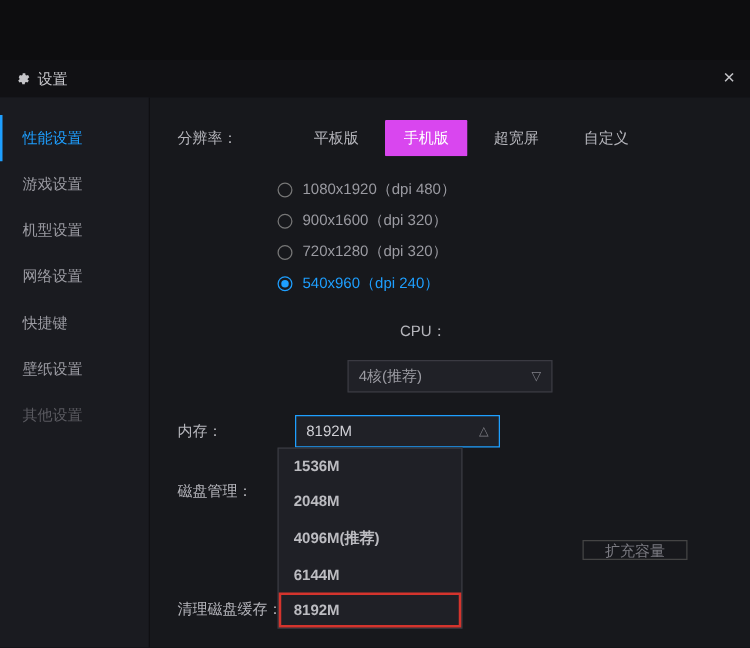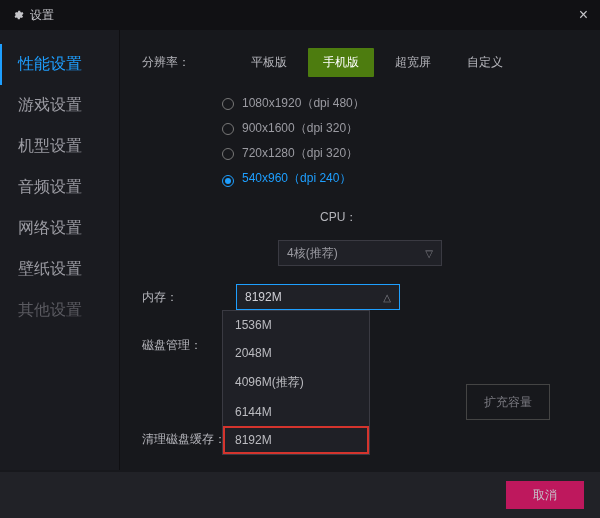--- a/index.html
+++ b/index.html
@@ -1,46 +1,46 @@
 <!DOCTYPE html>
 <html><head>
 <meta charset="utf-8">
 <style>
   * { margin: 0; padding: 0; box-sizing: border-box; font-family: "Microsoft YaHei", sans-serif; }
   body { background: #0d0d0f; width: 600px; height: 518px; overflow: hidden; }
   .window { width: 600px; height: 518px; background: #17181c; position: relative; }
-  .titlebar { height: 30px; background: #111114; display: flex; align-items: center; padding: 0 12px; color: #c5c5c9; font-size: 12px; justify-content: space-between; }
+  .titlebar { height: 30px; background: #111114; display: flex; align-items: center; padding: 0 12px; color: #c5c5c9; font-size: 12px; justify-content: space-between; margin-top: 48px; }
   .titlebar-left { display: flex; align-items: center; gap: 6px; }
   .gear-svg { width: 12px; height: 12px; fill: #c5c5c9; }
   .close-x { font-size: 16px; color: #c5c5c9; cursor: pointer; font-weight: 300; }
   .body { display: flex; height: 440px; }
   .sidebar { width: 120px; background: #1a1b20; padding-top: 14px; border-right: 1px solid #0f0f12; }
-  .sidebar-item { padding: 10px 18px; color: #9b9ba2; font-size: 16px; cursor: pointer; }
+  .sidebar-item { padding: 10px 18px; color: #9b9ba2; font-size: 12px; cursor: pointer; }
   .sidebar-item.active { color: #1e9fff; border-left: 2px solid #1e9fff; padding-left: 16px; }
   .sidebar-item.muted { color: #5a5a60; }
   .content { flex: 1; padding: 18px 22px; position: relative; color: #b5b5bb; font-size: 12px; }
   .row { display: flex; align-items: center; margin-bottom: 18px; gap: 14px; }
   .label { width: 80px; color: #b5b5bb; }
   .seg-group { display: flex; gap: 6px; }
   .seg { padding: 5px 14px; background: transparent; color: #b5b5bb; border: 1px solid transparent; cursor: pointer; font-size: 12px; }
-  .seg.active { background: #4d7c0f; color: #fff; border-radius: 1px; }
+  .seg.active { background: #d946ef; color: #fff; border-radius: 1px; }
   .radio-list { margin-left: 80px; }
   .radio-item { display: flex; align-items: center; gap: 8px; margin-bottom: 8px; color: #9b9ba2; cursor: pointer; }
   .radio { width: 12px; height: 12px; border-radius: 50%; border: 1px solid #777; display: inline-block; position: relative; }
   .radio.checked { border-color: #1e9fff; }
   .radio.checked::after { content: ""; position: absolute; width: 6px; height: 6px; background: #1e9fff; border-radius: 50%; top: 2px; left: 2px; }
-  .radio-item.sel { color: #1e9fff; align-items: flex-end; }
+  .radio-item.sel { color: #1e9fff; }
   .select { width: 164px; height: 26px; border: 1px solid #3a3a42; background: #202127; display: flex; align-items: center; justify-content: space-between; padding: 0 8px; color: #9b9ba2; cursor: pointer; }
   .select.open { border-color: #1e9fff; color: #d0d0d6; }
   .chev { font-size: 10px; color: #808088; }
   .dropdown { position: absolute; left: 80px; top: 0; width: 148px; background: #1f2026; border: 1px solid #3a3a42; z-index: 2; }
   .dd-item { padding: 7px 12px; color: #bcbcc1; cursor: pointer; font-size: 12px; }
   .dd-item.highlight { outline: 2px solid #d4342d; outline-offset: -2px; }
   .spacer-row { height: 42px; display: flex; align-items: center; }
-  .disk-btn { margin-left: 80px; width: 84px; height: 36px; border: 1px solid #444; color: #7b7b82; font-size: 12px; background: transparent; cursor: pointer; }
+  .disk-btn { margin-left: 80px; width: 84px; height: 16px; border: 1px solid #444; color: #7b7b82; font-size: 12px; background: transparent; cursor: pointer; }
   .memory-block { position: relative; }
   .footer { position: absolute; bottom: 0; right: 0; left: 0; height: 46px; background: #212227; display: flex; align-items: center; justify-content: flex-end; gap: 10px; padding-right: 16px; }
   .btn { width: 78px; height: 28px; font-size: 12px; border: none; cursor: pointer; }
   .btn.primary { background: #1e9fff; color: #fff; }
   .btn.secondary { background: #be185d; color: #c5c5cb; }
 </style>
 </head>
 <body>
 
 <div class="window">
@@ -52,22 +52,22 @@
       <span>设置</span>
     </div>
     <span class="close-x">×</span>
   </div>
 
   <div class="body">
     <div class="sidebar" id="sidebar">
         <div class="sidebar-item active">性能设置</div>
         <div class="sidebar-item">游戏设置</div>
         <div class="sidebar-item">机型设置</div>
-        <div class="sidebar-item">音频设置</div>
         <div class="sidebar-item">网络设置</div>
+        <div class="sidebar-item">快捷键</div>
         <div class="sidebar-item">壁纸设置</div>
         <div class="sidebar-item muted">其他设置</div>
       </div>
 
     <div class="content">
       <div class="row">
         <span class="label">分辨率：</span>
         <div class="seg-group" id="modes">
             <div class="seg">平板版</div>
             <div class="seg active">手机版</div>
@@ -103,21 +103,21 @@
       </div>
 
       <div class="memory-block">
         <div class="row" style="margin-bottom:0;">
           <span class="label">内存：</span>
           <div class="select open">
             <span>8192M</span>
             <span class="chev">△</span>
           </div>
         </div>
-        <div class="dropdown" style="top:26px;" id="mem-dd">
+        <div class="dropdown" style="top:26px;font-weight:bold;" id="mem-dd">
             <div class="dd-item">1536M</div>
             <div class="dd-item">2048M</div>
             <div class="dd-item">4096M(推荐)</div>
             <div class="dd-item">6144M</div>
             <div class="dd-item highlight">8192M</div>
           </div>
 
         <div class="spacer-row" style="margin-top:14px;">
           <span class="label">磁盘管理：</span>
         </div>

